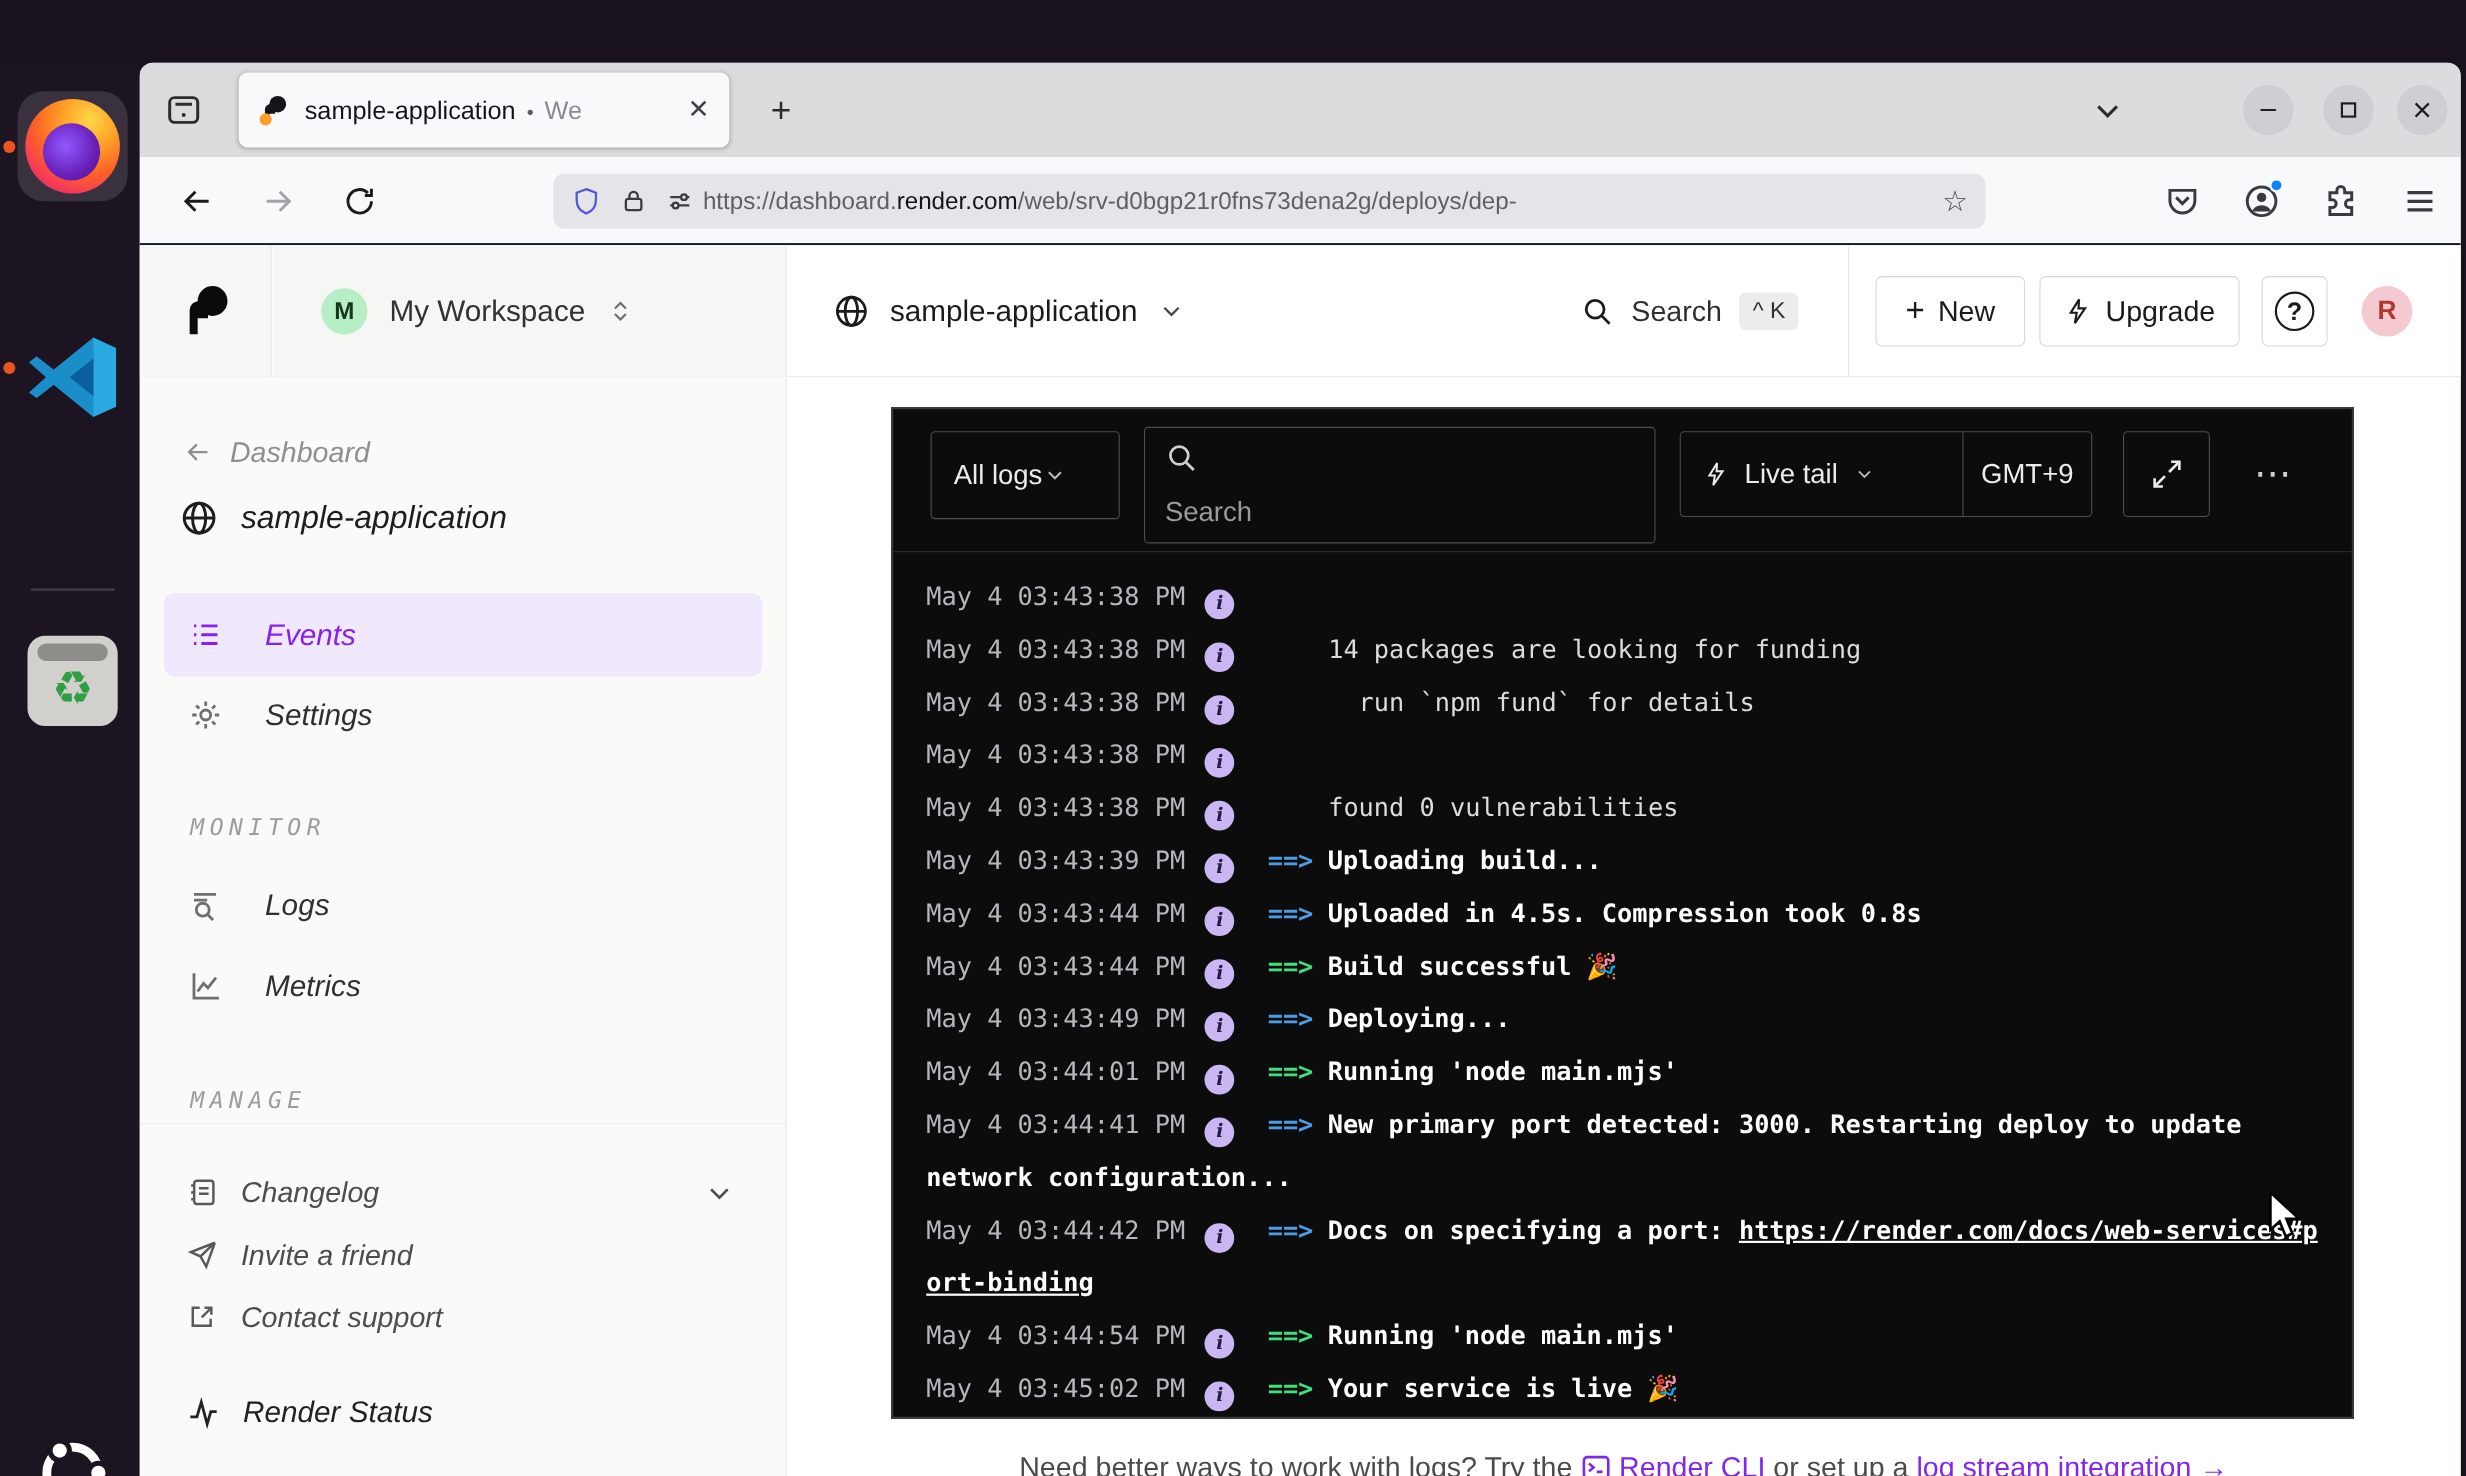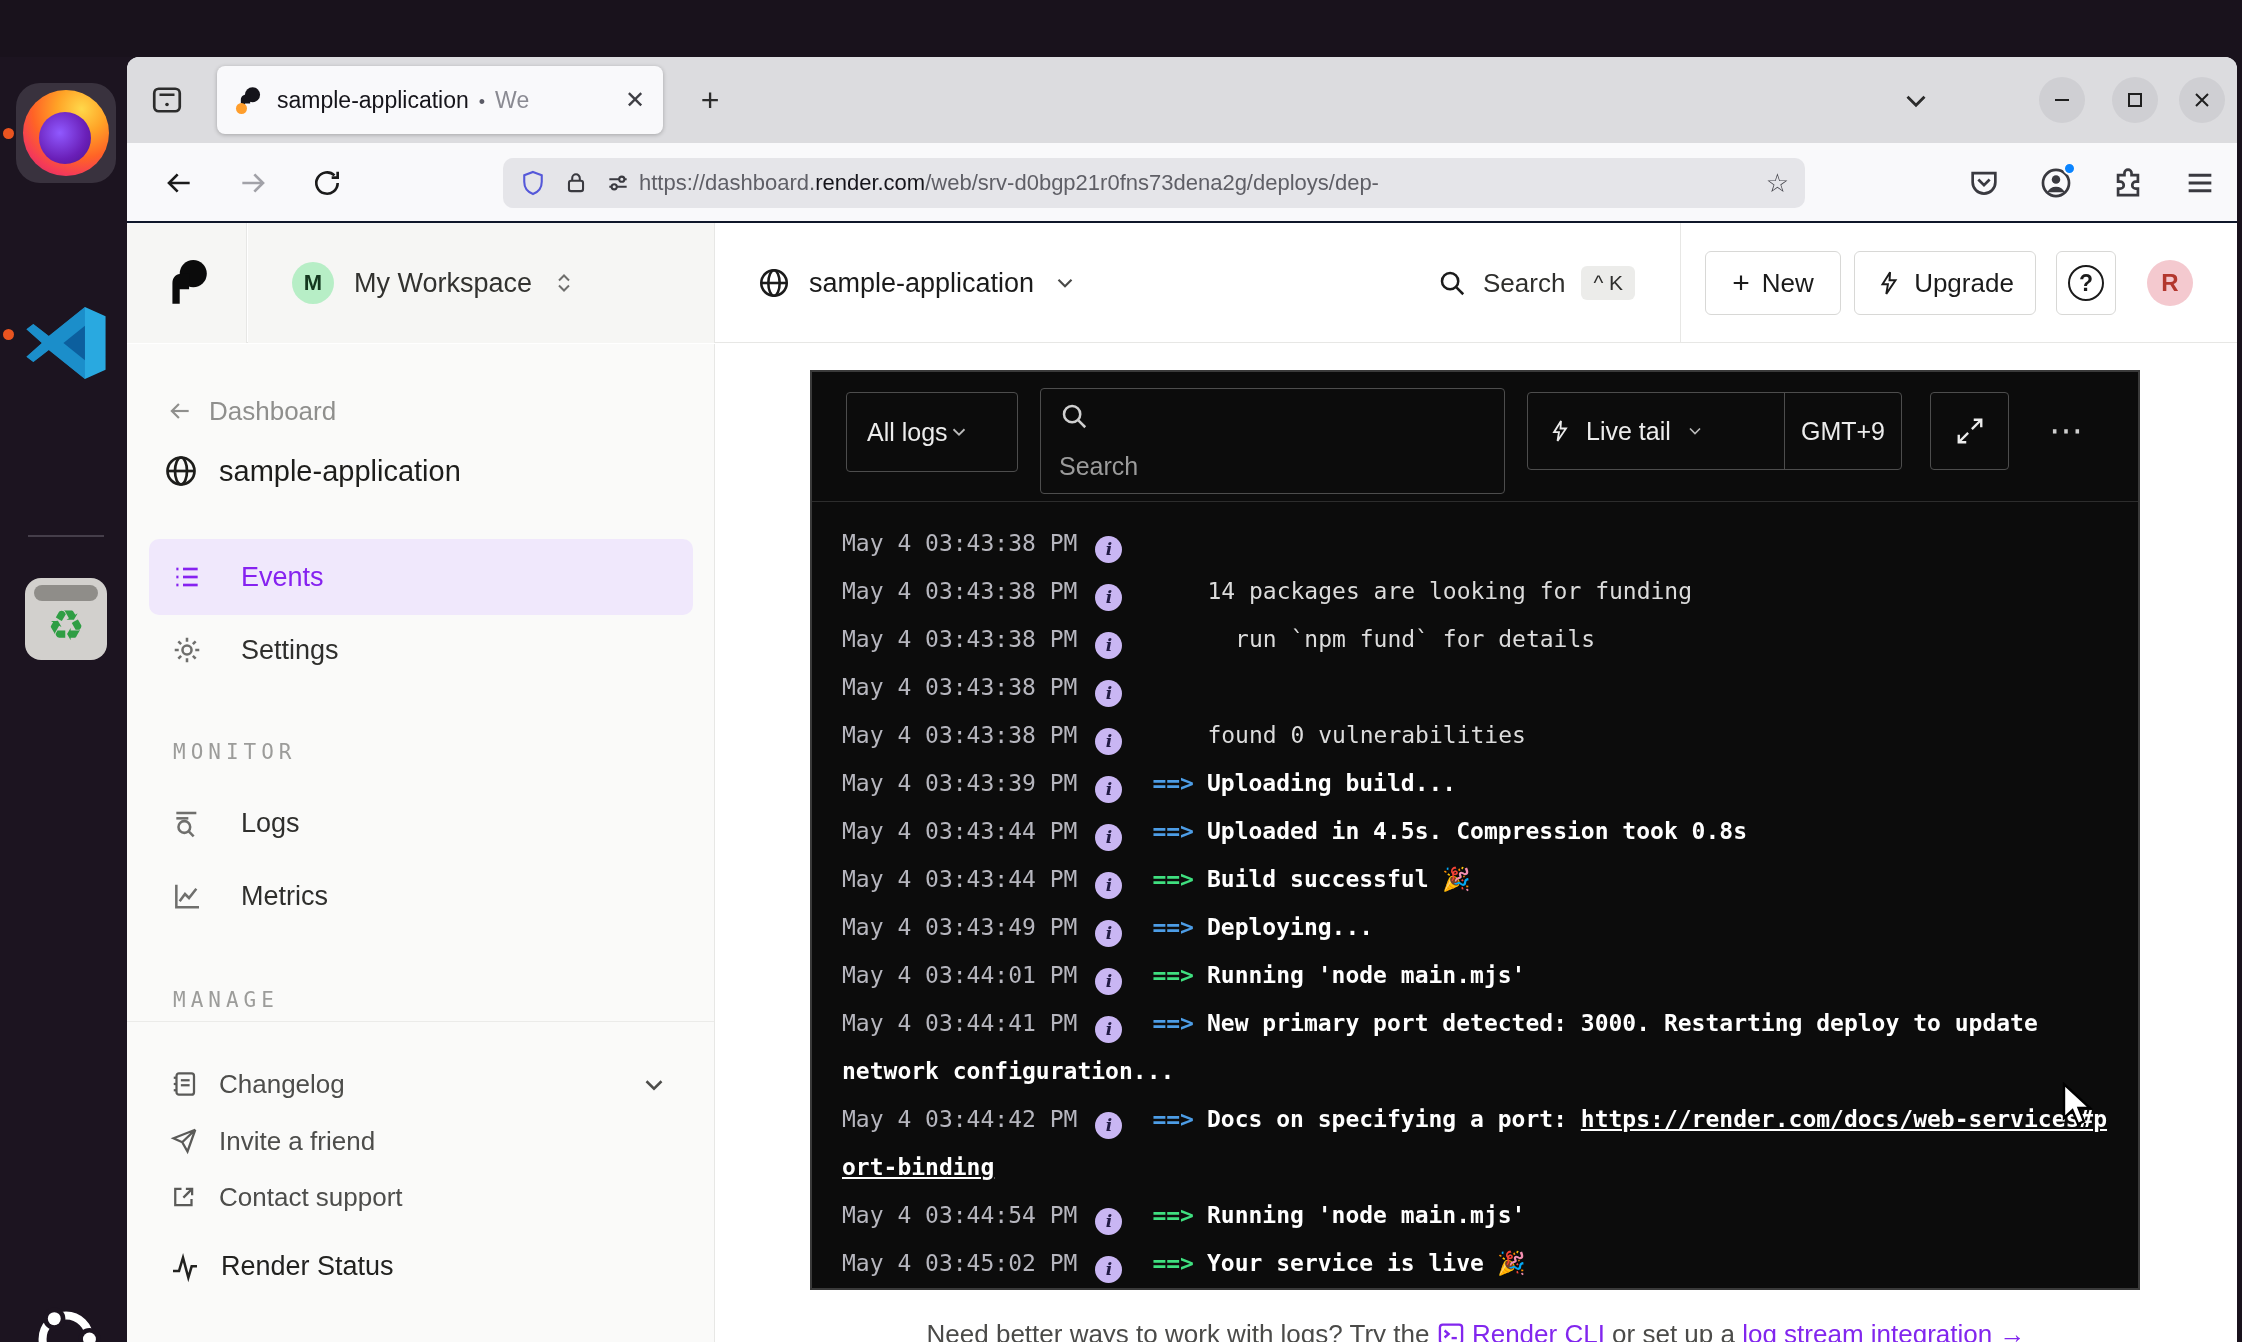--- a/index.html
+++ b/index.html
@@ -86,37 +86,37 @@
          display:flex; align-items:center; justify-content:center; gap:12px; font-size:26px; color:#1b1b1b; }
   .btn-new { left:1578px; width:136px; }
   .btn-upgrade { left:1727px; width:182px; }
   .btn-help { left:1929px; width:60px; }
   .help-circle { width:36px; height:36px; border-radius:50%; border:2.4px solid #1b1b1b; display:flex; align-items:center; justify-content:center;
                  font-size:23px; font-weight:600; color:#1b1b1b; }
   .r-avatar { position:absolute; left:2020px; top:37px; width:46px; height:46px; border-radius:50%; background:#f4c9cf;
               color:#b3372e; font-size:24px; font-weight:600; display:flex; align-items:center; justify-content:center; }
 
   
-  .sidebar { position:absolute; left:0; top:121px; width:588px; height:998px; background:#fafaf9; border-right:1px solid #e7e7e5; }
+  .sidebar { position:absolute; left:0; top:121px; width:588px; height:998px; background:#fafaf9; border-right:1px solid #e7e7e5;font-style:italic; }
   .sb-row { position:absolute; display:flex; align-items:center; }
   .sb-back { left:40px; top:47px; height:40px; gap:16px; color:#8f8f8d; font-size:26px; }
   .sb-service { left:36px; top:96px; height:62px; gap:20px; color:#1d1d1b; font-size:29px; font-weight:500; }
   .sb-item { position:absolute; left:22px; width:544px; height:76px; border-radius:10px; display:flex; align-items:center; padding-left:22px; gap:38px; }
   .sb-item .lbl { font-size:27px; color:#2f2f2d; }
   .sb-item-events { top:195px; background:#f0e8fc; }
   .sb-item-events .lbl { color:#8622f0; font-weight:500; }
   .sb-item-settings { top:268px; }
   .sb-head { position:absolute; left:46px; font-family:"DejaVu Sans Mono", monospace; font-size:21px; letter-spacing:5px; color:#9c9c9a; }
   .sb-item-logs { top:441px; }
   .sb-item-metrics { top:514px; }
   .sb-bottom { position:absolute; left:0; right:0; top:677px; border-top:1px solid #ebebe9; height:1px; }
   .sb-small { position:absolute; left:42px; height:60px; display:flex; align-items:center; gap:20px; color:#4d4d4b; font-size:26px; }
   .sb-small svg { flex:0 0 auto; }
   .sb-chevron { position:absolute; left:512px; top:726px; width:30px; height:30px; color:#4d4d4b; }
-  .sb-status { position:absolute; left:42px; top:907px; height:66px; display:flex; align-items:flex-start; gap:20px; color:#222220; font-size:27px; }
+  .sb-status { position:absolute; left:42px; top:907px; height:66px; display:flex; align-items:center; gap:20px; color:#222220; font-size:27px; }
 
   
   .logpanel { position:absolute; left:683px; top:147px; width:1330px; height:920px; background:#0c0c0c;
               border:2px solid #3a3a3a; }
   .log-toolbar { position:absolute; left:0; top:0; right:0; height:130px; border-bottom:1px solid #2d2d2d;
                  display:flex; align-items:flex-start; padding:16px 34px 0 34px; }
   .tb-box { border:1px solid #4d4d4d; border-radius:4px; color:#ececec; display:flex; align-items:center; }
   .tb-filter { width:172px; height:80px; margin-top:4px; padding:0 20px; justify-content:flex-start; font-size:25px; }
   .tb-search { width:465px; height:106px; margin-left:22px; padding:12px 18px; flex-direction:column; align-items:flex-start; justify-content:space-between; }
   .tb-search .ph { font-size:25px; color:#9b9b9b; }

